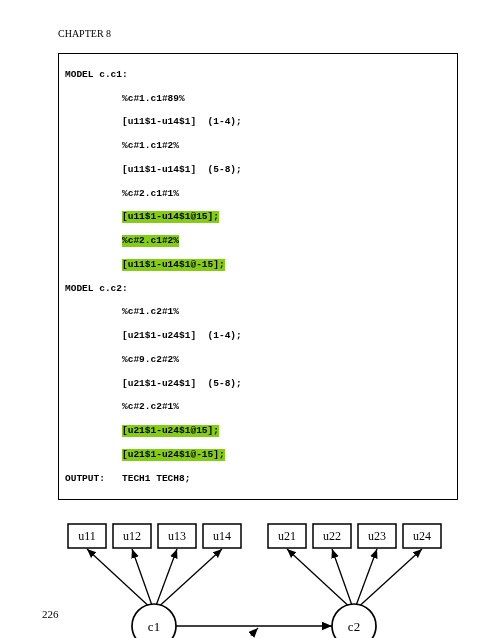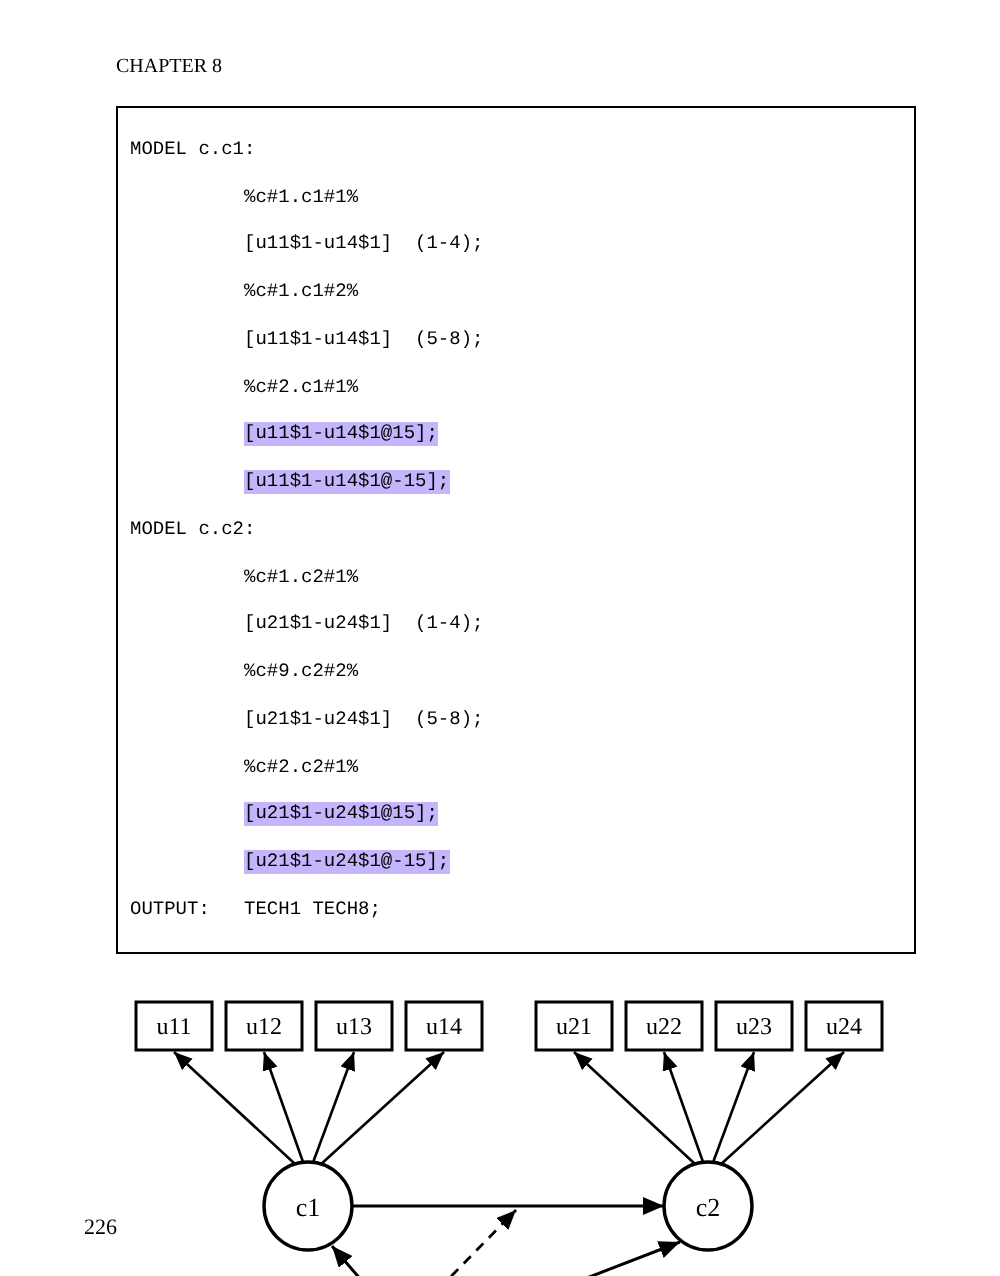--- a/index.html
+++ b/index.html
@@ -15,44 +15,45 @@
   .chapter-title { font-size: 10px; margin-bottom: 14px; }
   .code-box {
     border: 1px solid #000;
     font-family: "Courier New", monospace;
     font-size: 9.5px;
     line-height: 1.25;
     padding: 3px 6px 3px 6px;
     white-space: pre;
     margin-bottom: 16px;
   }
-  .code-line { display: block; }
-  .hl { background: #c4b5fd; display: inline-block; }
+  .code-line { display: block; font-weight: bold; }
+  .hl { background: #84cc16; display: inline-block; }
   .diagram { width: 100%; margin: 4px 0 12px 0; }
   .page-num {
     position: absolute;
     left: 42px;
     bottom: 18px;
     font-size: 11px;
   }
   svg text { font-family: "Times New Roman", Times, serif; }
 </style>
 </head>
 <body>
 
 <div class="chapter-title">CHAPTER 8</div>
 
 <div class="code-box">
 <span class="code-line">MODEL c.c1:</span>
-<span class="code-line">          %c#1.c1#1%</span>
+<span class="code-line">          %c#1.c1#89%</span>
 <span class="code-line">          [u11$1-u14$1]  (1-4);</span>
 <span class="code-line">          %c#1.c1#2%</span>
 <span class="code-line">          [u11$1-u14$1]  (5-8);</span>
 <span class="code-line">          %c#2.c1#1%</span>
 <span class="code-line"><span>          </span><span class="hl">[u11$1-u14$1@15];</span></span>
+<span class="code-line"><span>          </span><span class="hl">%c#2.c1#2%</span></span>
 <span class="code-line"><span>          </span><span class="hl">[u11$1-u14$1@-15];</span></span>
 <span class="code-line">MODEL c.c2:</span>
 <span class="code-line">          %c#1.c2#1%</span>
 <span class="code-line">          [u21$1-u24$1]  (1-4);</span>
 <span class="code-line">          %c#9.c2#2%</span>
 <span class="code-line">          [u21$1-u24$1]  (5-8);</span>
 <span class="code-line">          %c#2.c2#1%</span>
 <span class="code-line"><span>          </span><span class="hl">[u21$1-u24$1@15];</span></span>
 <span class="code-line"><span>          </span><span class="hl">[u21$1-u24$1@-15];</span></span>
 <span class="code-line">OUTPUT:   TECH1 TECH8;</span>

